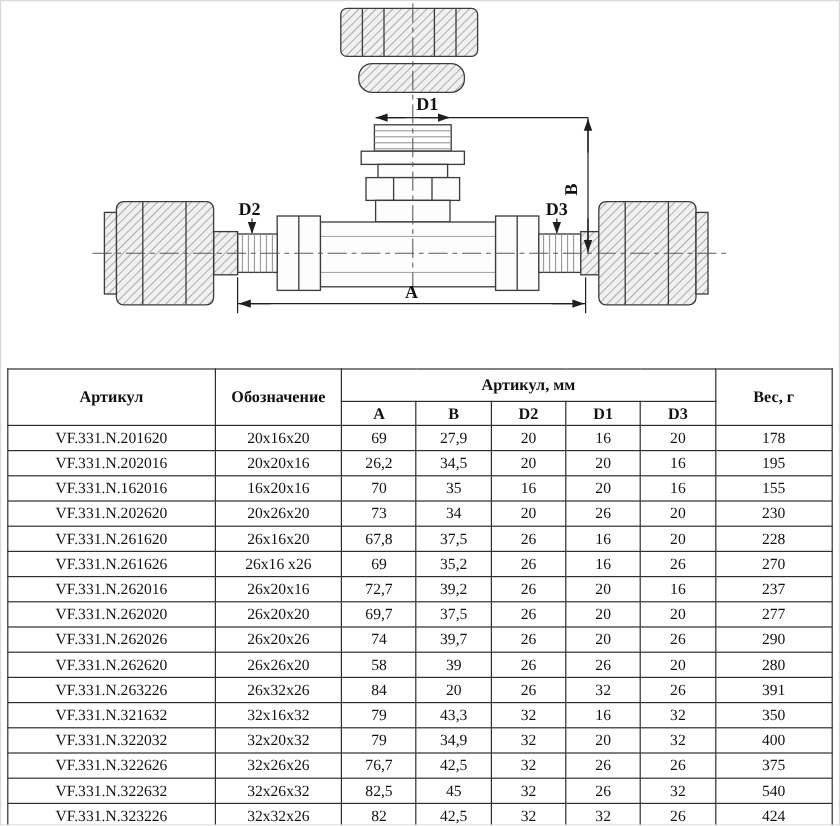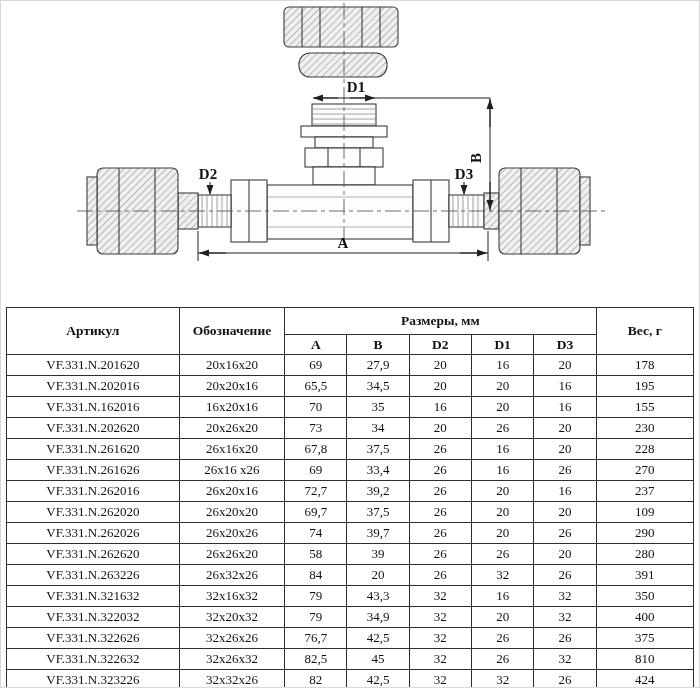--- a/index.html
+++ b/index.html
@@ -168,21 +168,21 @@
         <col class="col-dim">
         <col class="col-dim">
         <col class="col-dim">
         <col class="col-dim">
       <col class="col-weight">
     </colgroup>
     <thead>
       <tr class="h1">
         <th rowspan="2">Артикул</th>
         <th rowspan="2">Обозначение</th>
-        <th colspan="5">Размеры, мм</th>
+        <th colspan="5">Артикул, мм</th>
         <th rowspan="2">Вес, г</th>
       </tr>
       <tr class="h2">
         <th>A</th>
         <th>B</th>
         <th>D2</th>
         <th>D1</th>
         <th>D3</th>
       </tr>
     </thead>
@@ -193,21 +193,21 @@
           <td>69</td>
           <td>27,9</td>
           <td>20</td>
           <td>16</td>
           <td>20</td>
           <td>178</td>
         </tr>
         <tr>
           <td>VF.331.N.202016</td>
           <td>20x20x16</td>
-          <td>65,5</td>
+          <td>26,2</td>
           <td>34,5</td>
           <td>20</td>
           <td>20</td>
           <td>16</td>
           <td>195</td>
         </tr>
         <tr>
           <td>VF.331.N.162016</td>
           <td>16x20x16</td>
           <td>70</td>
@@ -234,21 +234,21 @@
           <td>37,5</td>
           <td>26</td>
           <td>16</td>
           <td>20</td>
           <td>228</td>
         </tr>
         <tr>
           <td>VF.331.N.261626</td>
           <td>26x16 x26</td>
           <td>69</td>
-          <td>33,4</td>
+          <td>35,2</td>
           <td>26</td>
           <td>16</td>
           <td>26</td>
           <td>270</td>
         </tr>
         <tr>
           <td>VF.331.N.262016</td>
           <td>26x20x16</td>
           <td>72,7</td>
           <td>39,2</td>
@@ -258,21 +258,21 @@
           <td>237</td>
         </tr>
         <tr>
           <td>VF.331.N.262020</td>
           <td>26x20x20</td>
           <td>69,7</td>
           <td>37,5</td>
           <td>26</td>
           <td>20</td>
           <td>20</td>
-          <td>109</td>
+          <td>277</td>
         </tr>
         <tr>
           <td>VF.331.N.262026</td>
           <td>26x20x26</td>
           <td>74</td>
           <td>39,7</td>
           <td>26</td>
           <td>20</td>
           <td>26</td>
           <td>290</td>
@@ -328,21 +328,21 @@
           <td>375</td>
         </tr>
         <tr>
           <td>VF.331.N.322632</td>
           <td>32x26x32</td>
           <td>82,5</td>
           <td>45</td>
           <td>32</td>
           <td>26</td>
           <td>32</td>
-          <td>810</td>
+          <td>540</td>
         </tr>
         <tr>
           <td>VF.331.N.323226</td>
           <td>32x32x26</td>
           <td>82</td>
           <td>42,5</td>
           <td>32</td>
           <td>32</td>
           <td>26</td>
           <td>424</td>

